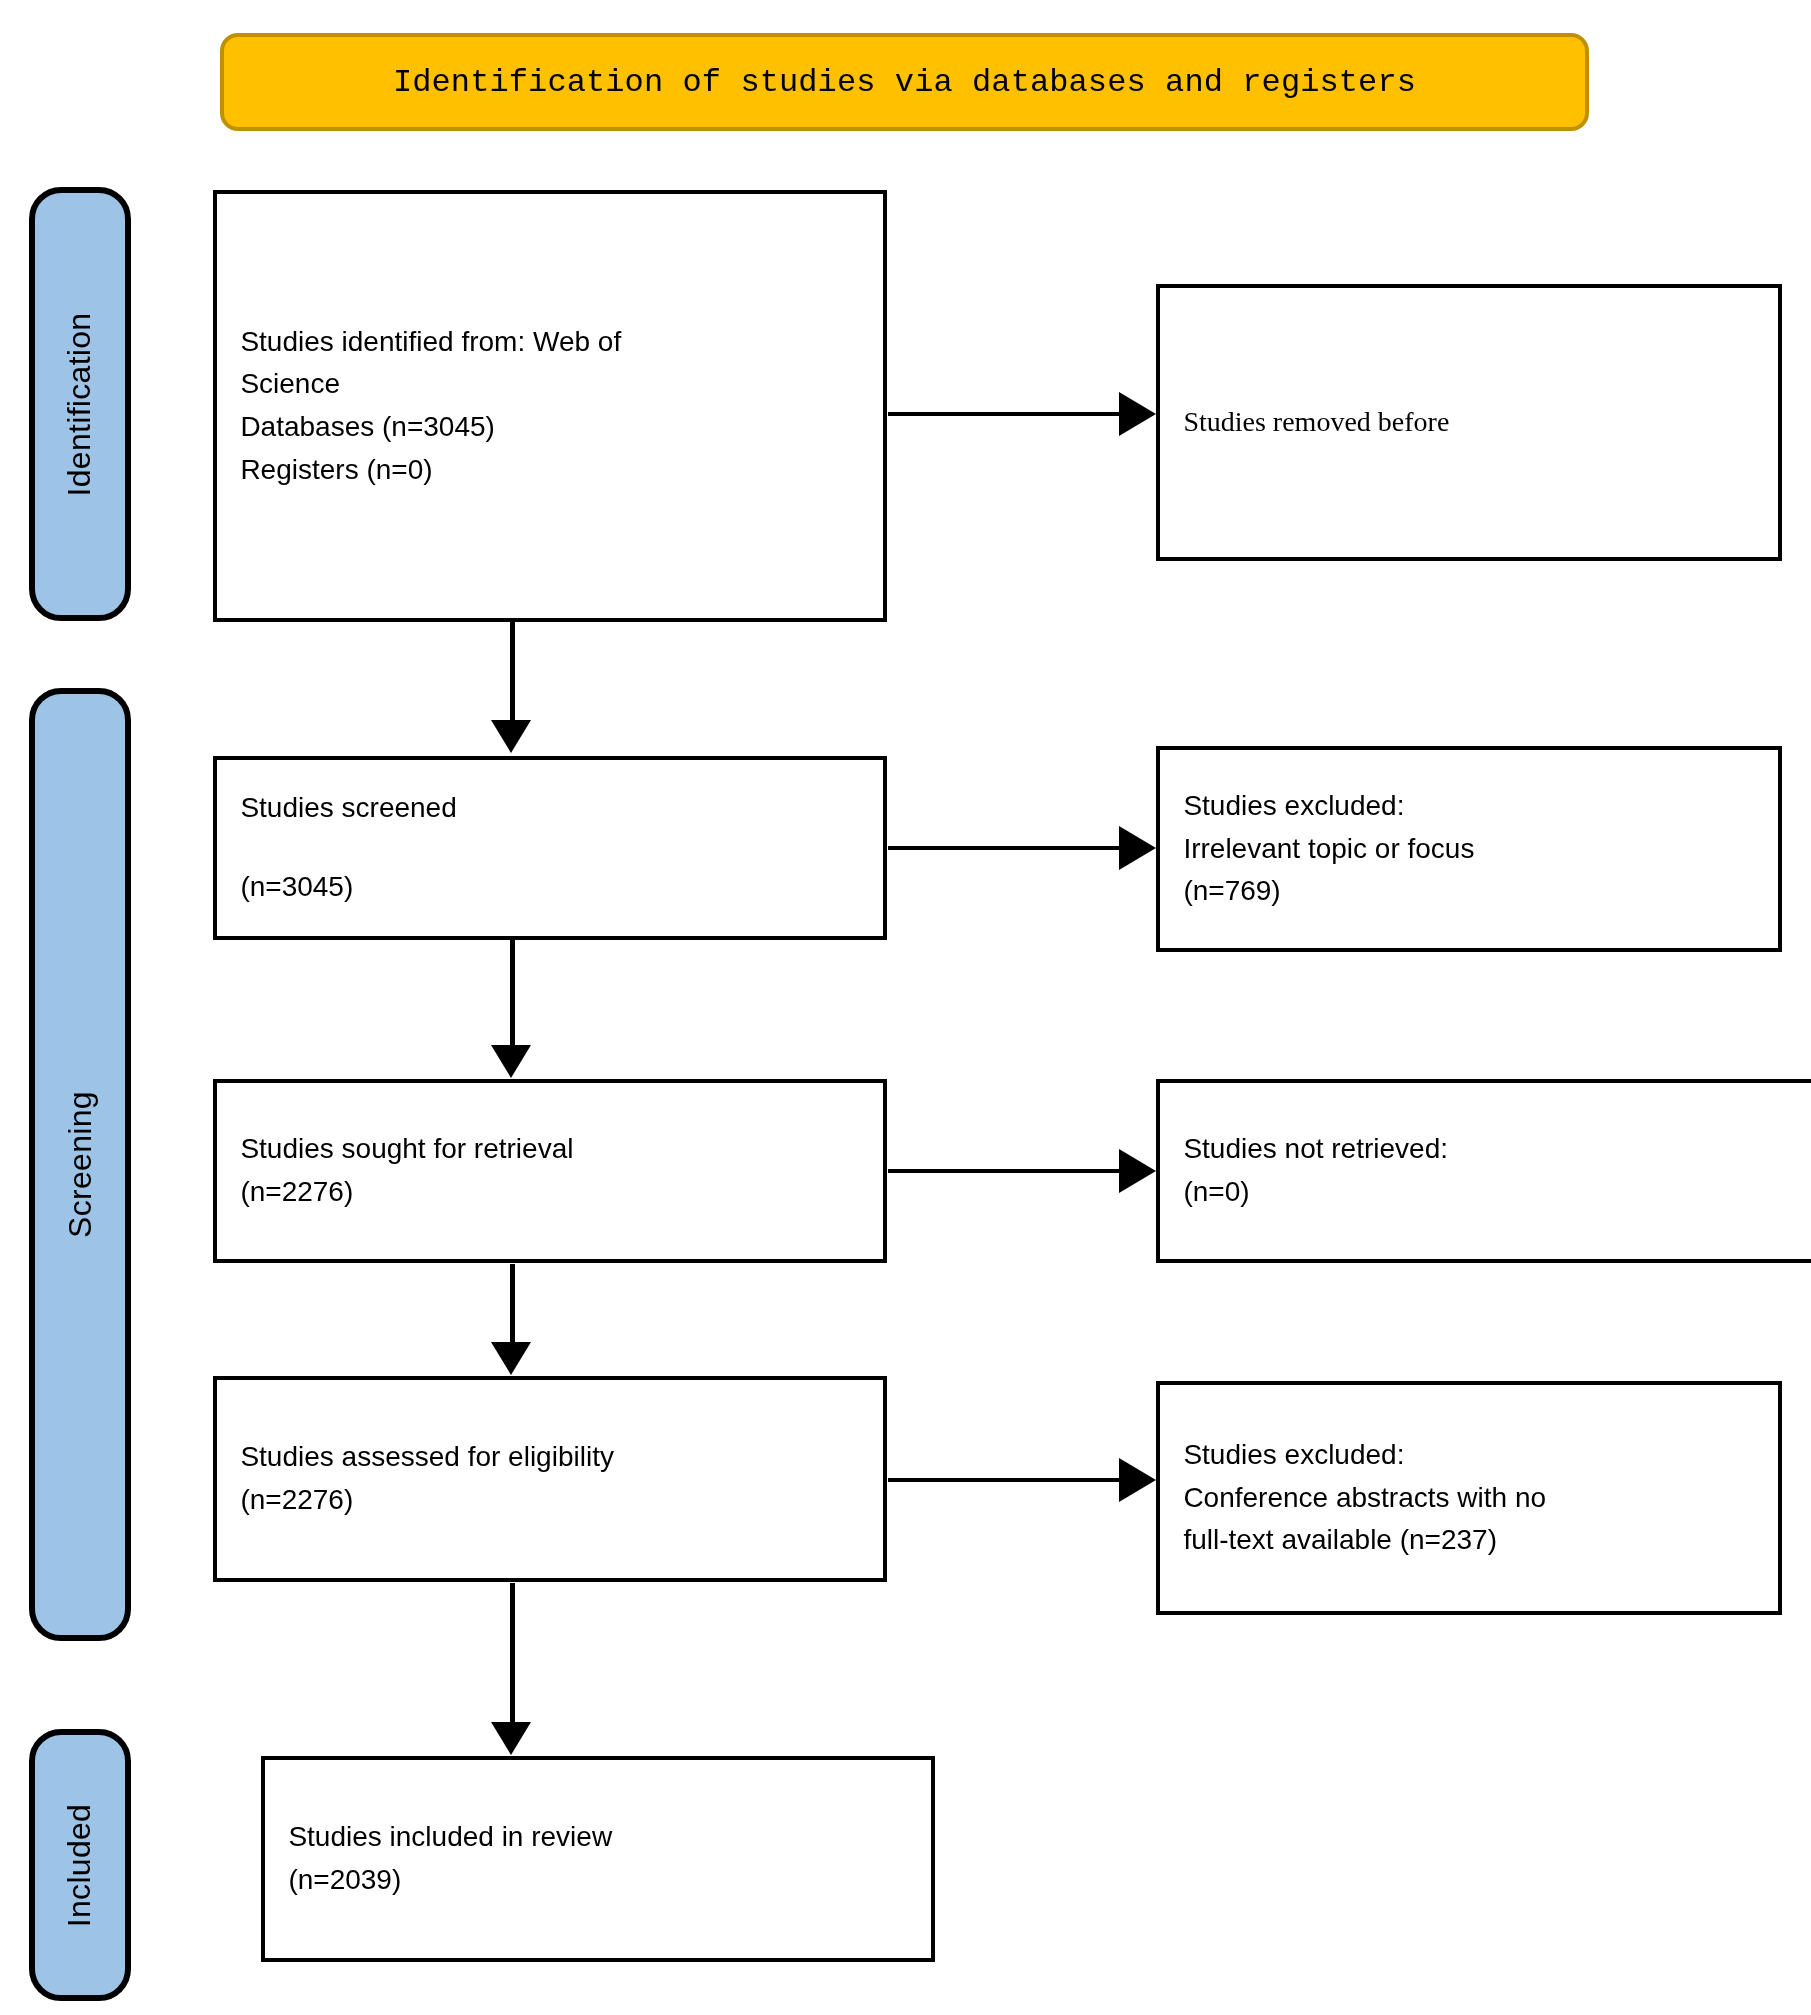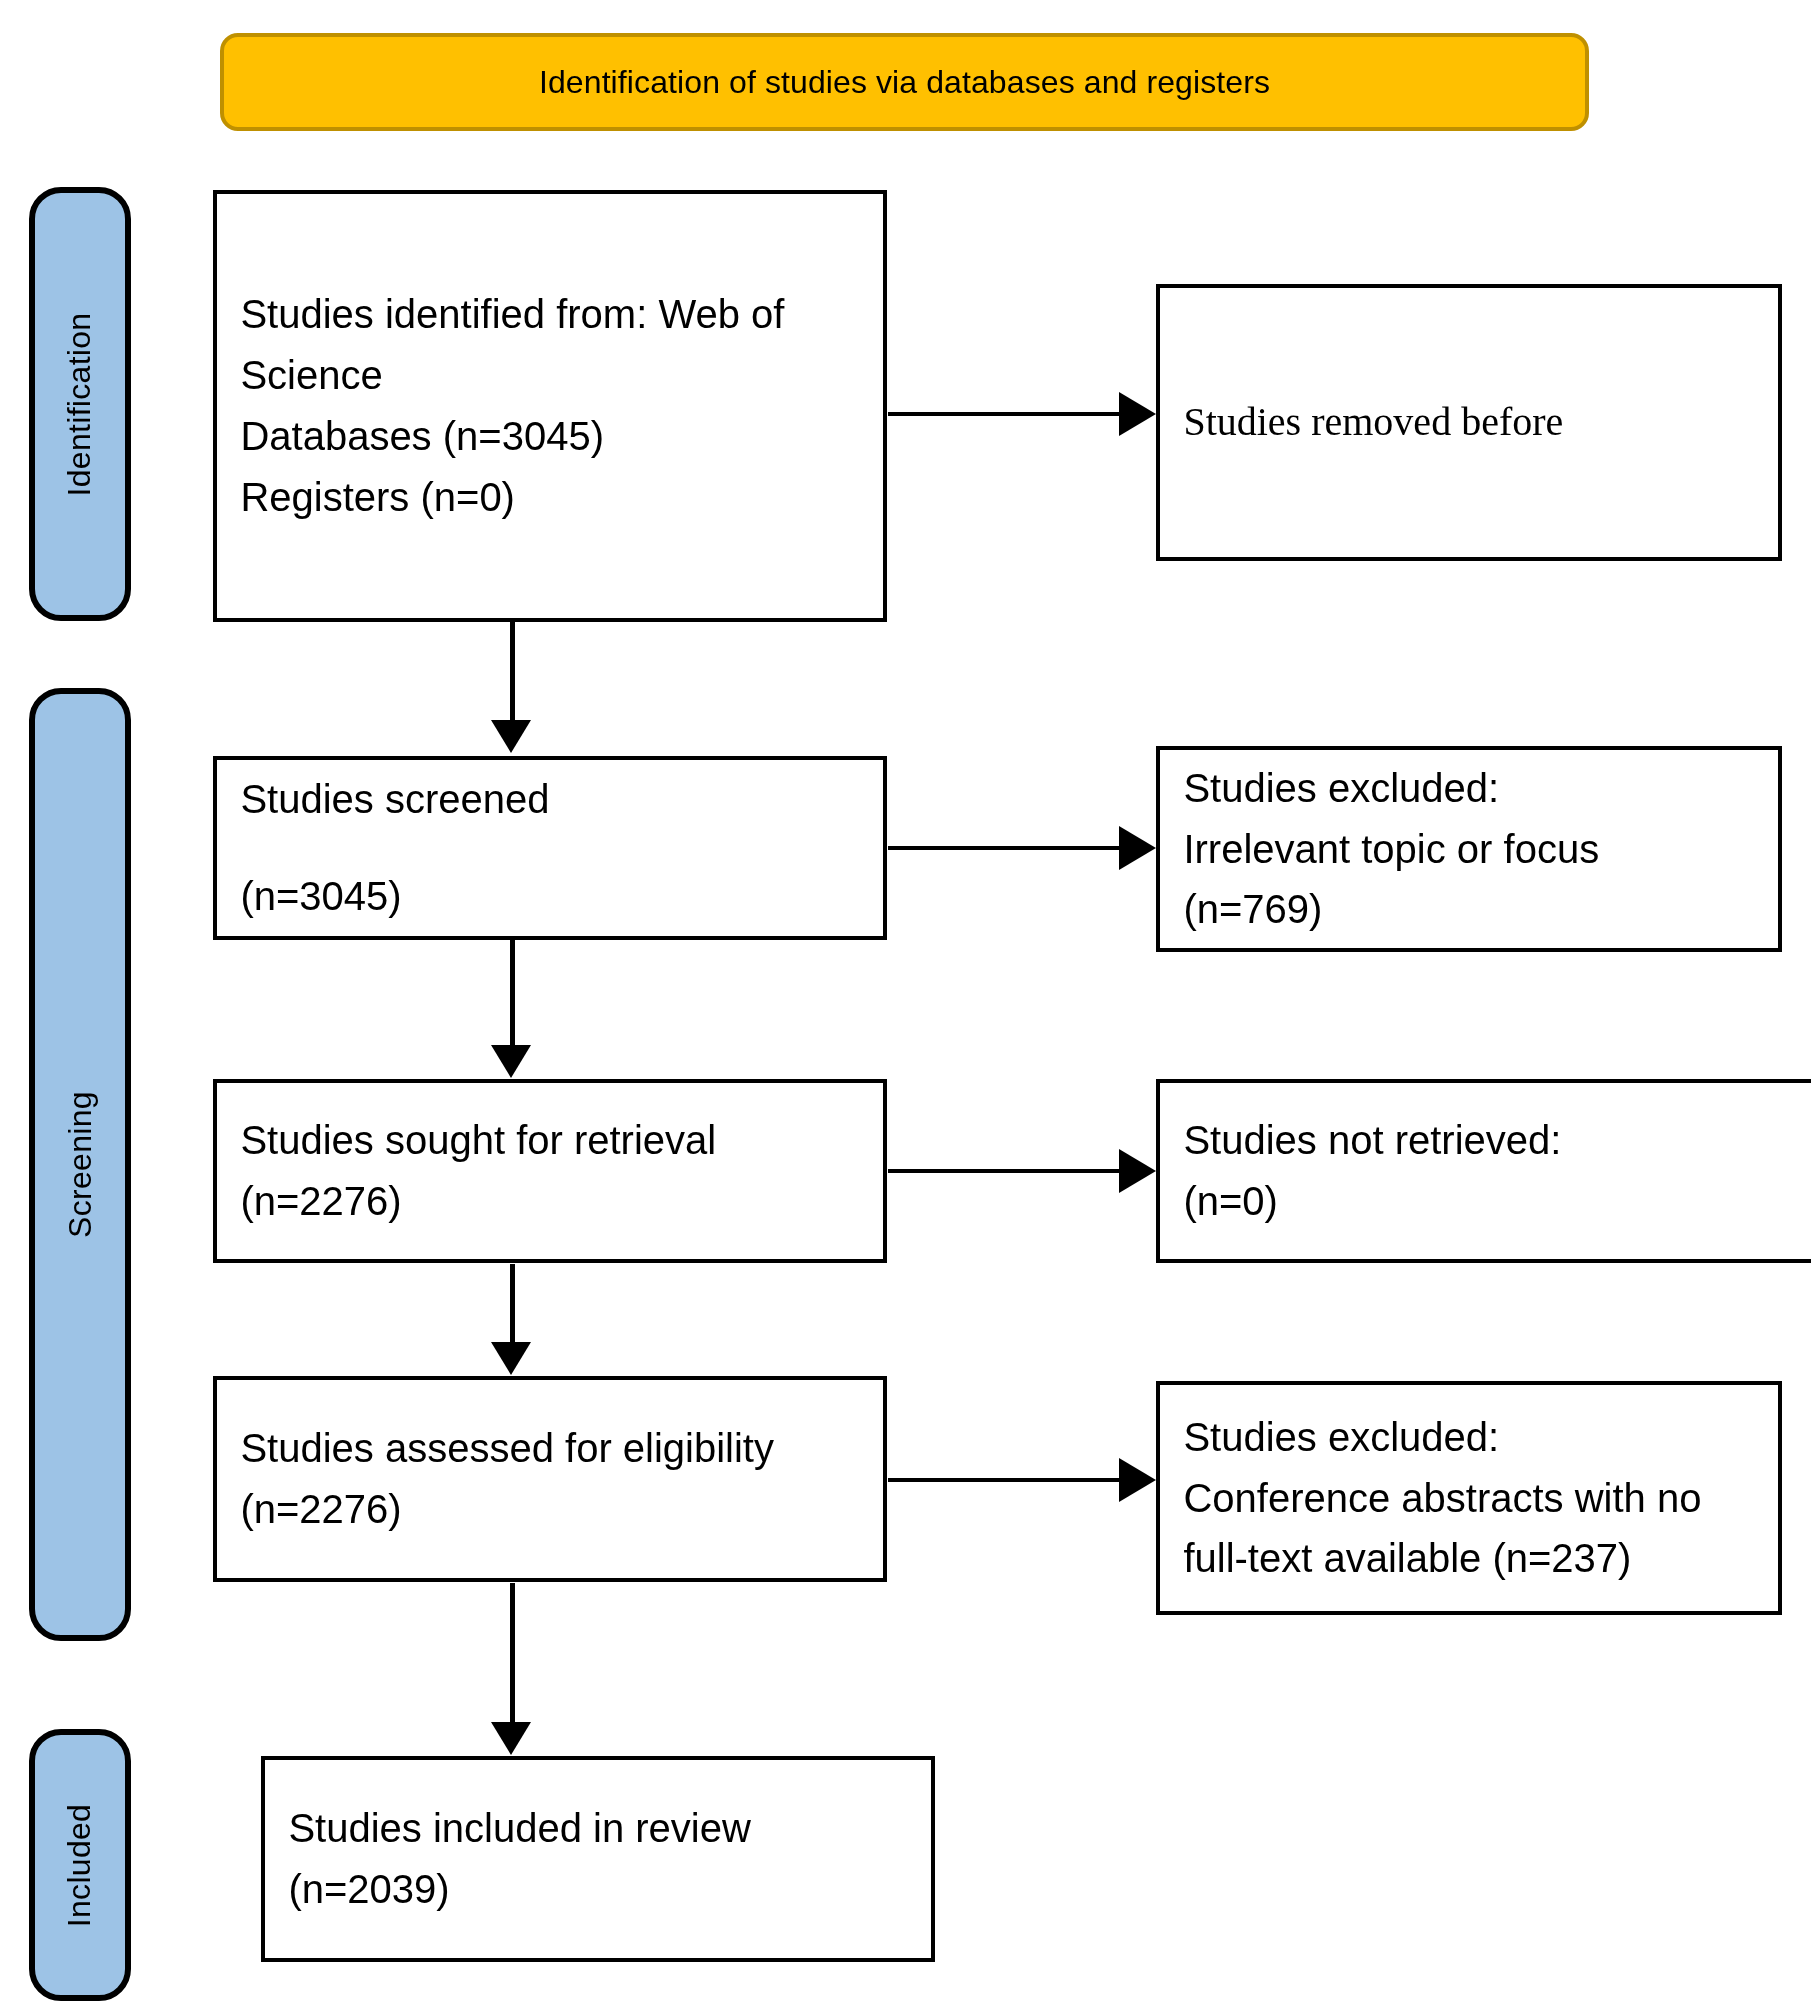--- a/index.html
+++ b/index.html
@@ -33,20 +33,21 @@
     box-sizing: border-box;
     display: flex;
     align-items: center;
     justify-content: center;
   }
   .banner-text {
     font-size: 32px;
     color: #000000;
     letter-spacing: 0.1px;
     white-space: nowrap;
+    font-family: Liberation Mono, monospace;
   }
 
   
   .stage {
     position: absolute;
     left: 29px;
     width: 102px;
     background: #9DC3E6;
     border: 6.2px solid #000000;
     border-radius: 32px;
@@ -71,21 +72,21 @@
     position: absolute;
     background: #ffffff;
     border: 4.8px solid #000000;
     box-sizing: border-box;
     padding: 0 23.4px;
     display: flex;
     flex-direction: column;
     justify-content: center;
   }
   .box-line {
-    font-size: 40px;
+    font-size: 28px;
     line-height: 1.52;
     color: #000000;
     white-space: nowrap;
   }
 
   
   #box-identified   { left: 213px; top: 190px;  width: 674px;  height: 432px; }
   #box-screened     { left: 213px; top: 756px; width: 674px;  height: 184px; gap: 36px; }
   #box-sought       { left: 213px; top: 1079px; width: 674px;  height: 184px; }
   #box-assessed     { left: 213px; top: 1376px; width: 674px;  height: 206px; }

